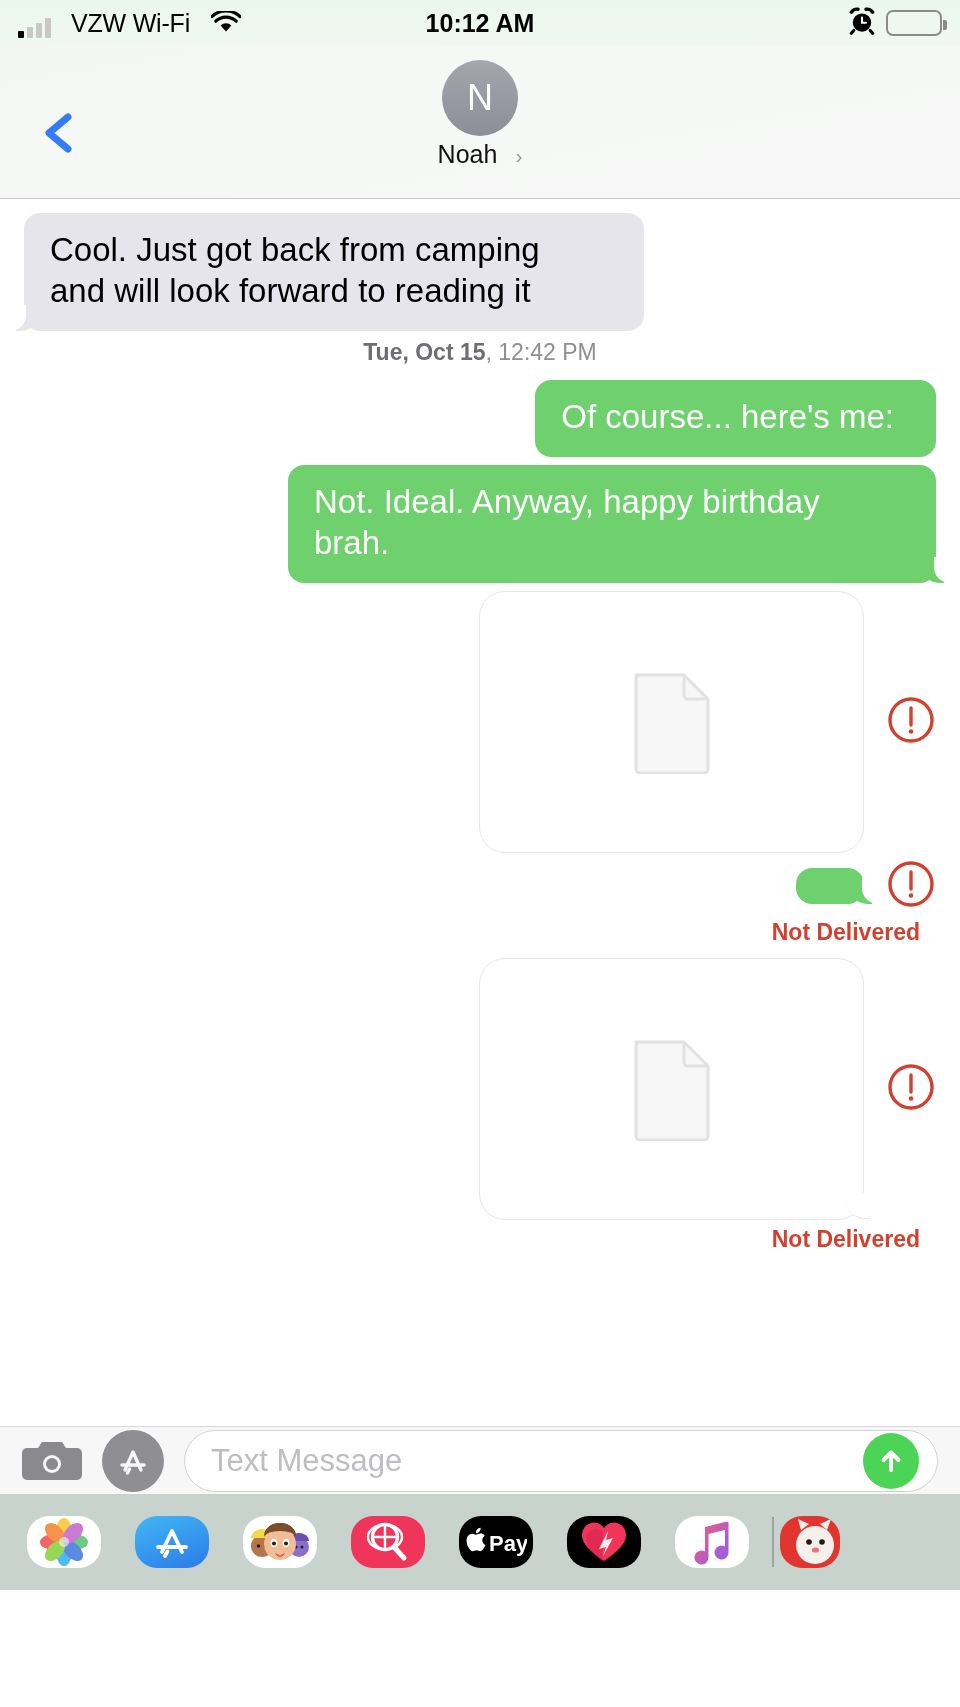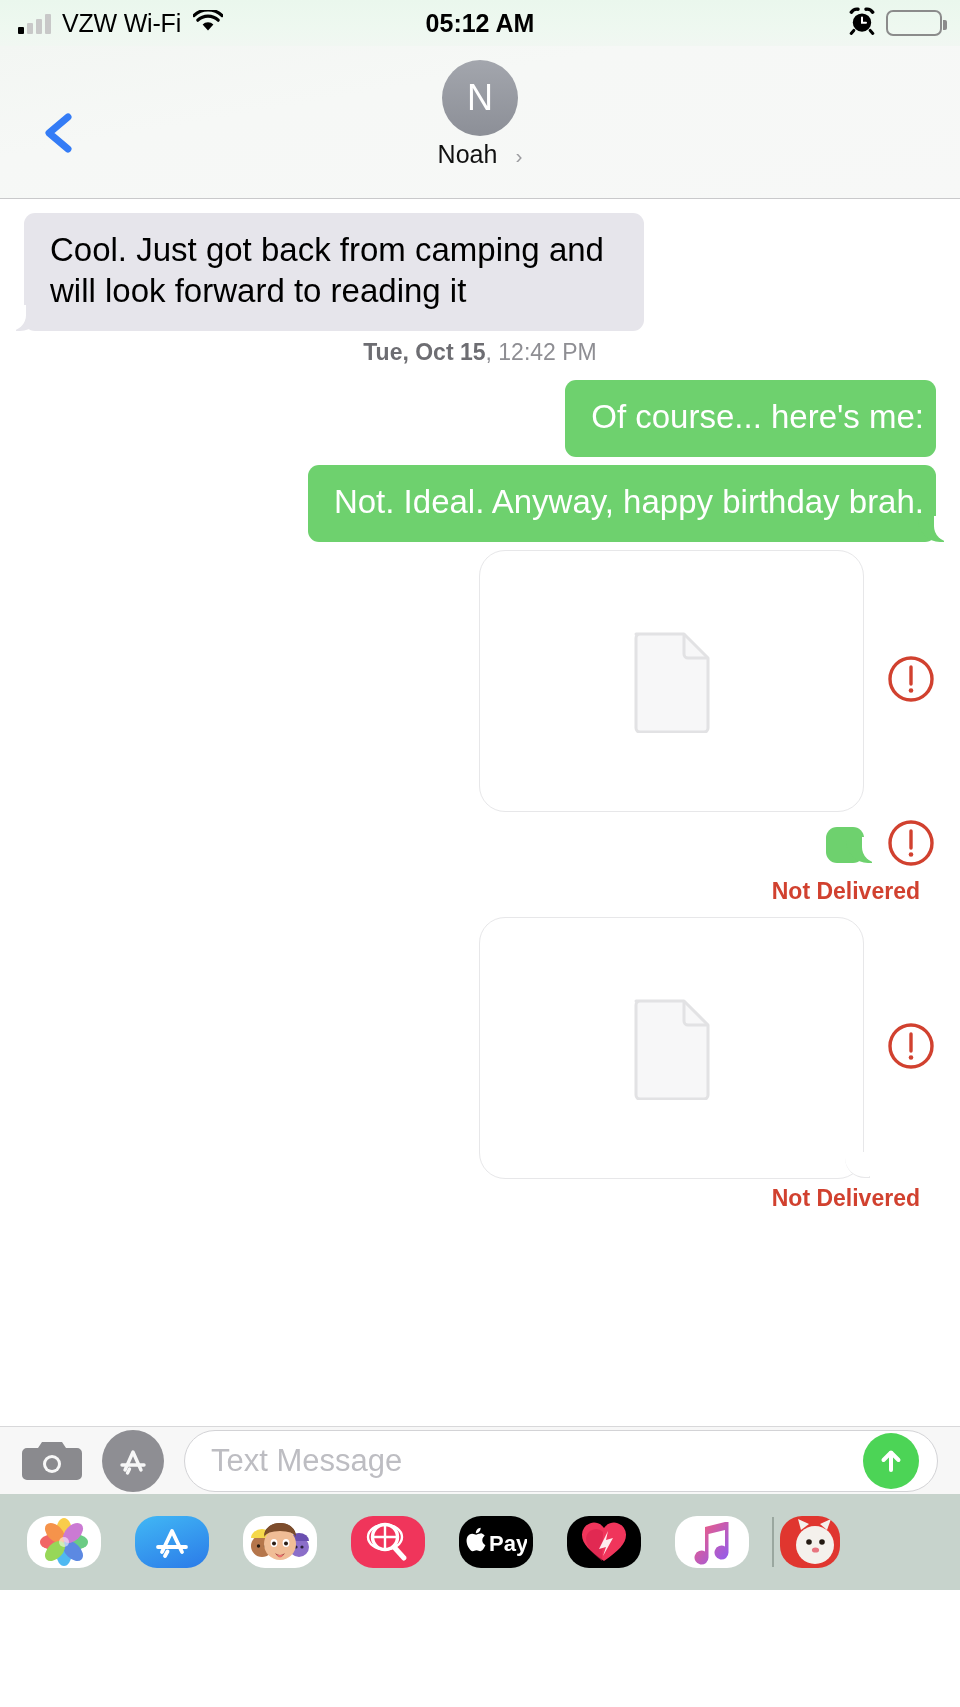--- a/index.html
+++ b/index.html
@@ -12,21 +12,21 @@
   }
 
   
   .status-bar{
     position:relative;
     height:46px;
     background:linear-gradient(180deg,#eaf7ed 0%,#eef8f0 60%,#f1f7f2 100%);
     display:flex; align-items:center;
     padding:0 18px;
   }
-  .sb-left{ display:flex; align-items:center; gap:11px; }
+  .sb-left{ display:flex; align-items:flex-end; gap:20px; }
   .signal{ display:flex; align-items:flex-end; gap:3px; height:21px; }
   .signal i{ display:block; width:6px; border-radius:1px; background:#c8c8c8; }
   .signal i.on{ background:#000; }
   .signal i:nth-child(1){ height:7px; }
   .signal i:nth-child(2){ height:11px; }
   .signal i:nth-child(3){ height:15px; }
   .signal i:nth-child(4){ height:20px; }
   .carrier{ font-size:25px; color:#000; letter-spacing:-0.2px; }
   .wifi-ic{ margin-left:1px; display:block; }
   .sb-time{
@@ -72,22 +72,22 @@
   
   .thread{
     position:relative; height:1227px; background:#fff;
     padding:14px 0 0 0; overflow:hidden;
   }
   .row{ display:flex; padding:0 24px; margin-bottom:8px; }
   .row.in{ justify-content:flex-start; }
   .row.out{ justify-content:flex-end; align-items:flex-start; }
 
   .bubble{
-    max-width:620px; padding:17px 12px 19px 26px;
-    border-radius:11px; font-size:33px; line-height:1.24;
+    max-width:620px; padding:17px 42px 19px 26px;
+    border-radius:16px; font-size:33px; line-height:1.24;
     position:relative; word-wrap:break-word;
   }
   .bubble.gray{ background:#e6e5eb; color:#000; }
   .bubble.green{ background:#6ed16e; color:#fff; }
 
   
   .bubble.gray:before{
     content:""; position:absolute; left:-8px; bottom:0;
     width:26px; height:26px; background:#e6e5eb;
     border-bottom-right-radius:22px;
@@ -203,21 +203,21 @@
     <span class="carrier">VZW Wi-Fi</span>
     <span class="wifi-ic">
       <svg width="30" height="23" viewBox="0 0 30 23">
         <path d="M15 20.5 L9.6 14.6 a7.6 7.6 0 0 1 10.8 0 Z" fill="#000"></path>
         <path d="M4.8 10.2 a14.6 14.6 0 0 1 20.4 0" stroke="#000" stroke-width="3.2" fill="none" stroke-linecap="round"></path>
         <path d="M0.9 5.6 a20.4 20.4 0 0 1 28.2 0" stroke="#000" stroke-width="3.2" fill="none" stroke-linecap="round"></path>
       </svg>
     </span>
   </div>
 
-  <div class="sb-time">05:12 AM</div>
+  <div class="sb-time">10:12 AM</div>
 
   <div class="sb-right">
     <span>
       <svg width="28" height="28" viewBox="0 0 28 28">
         <circle cx="14" cy="15.6" r="9.2" fill="#000"></circle>
         <path d="M3.3 5.2 A7 7 0 0 1 10 2.2" stroke="#000" stroke-width="3.4" fill="none" stroke-linecap="round"></path>
         <path d="M24.7 5.2 A7 7 0 0 0 18 2.2" stroke="#000" stroke-width="3.4" fill="none" stroke-linecap="round"></path>
         <path d="M5.8 23.4 l-2.6 3" stroke="#000" stroke-width="3" stroke-linecap="round"></path>
         <path d="M22.2 23.4 l2.6 3" stroke="#000" stroke-width="3" stroke-linecap="round"></path>
         <path d="M14 10.5 v5.2 h4" stroke="#fff" stroke-width="2" fill="none" stroke-linecap="round"></path>

